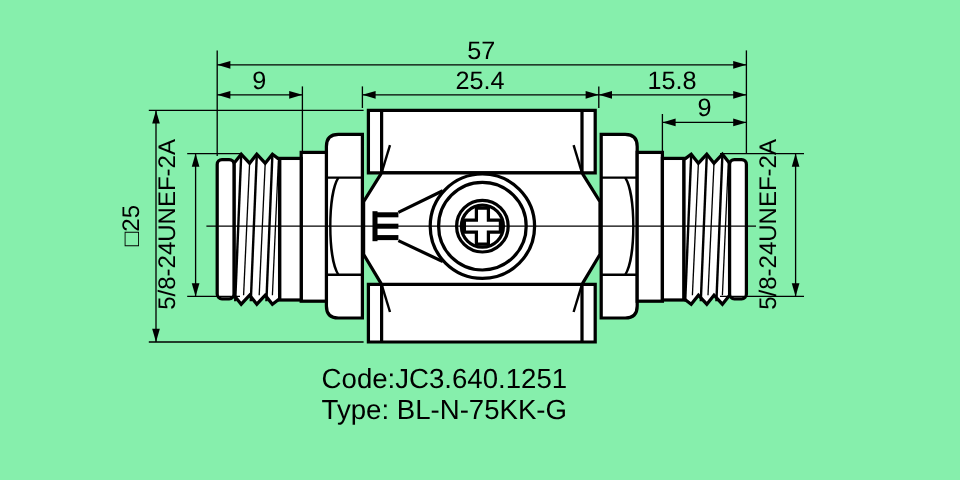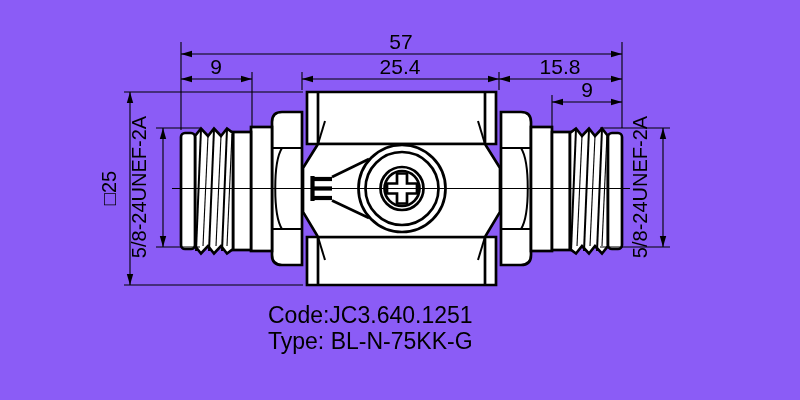--- a/index.html
+++ b/index.html
@@ -1,16 +1,16 @@
 <!DOCTYPE html>
 <html><head>
 <meta charset="utf-8">
 <style>
   html,body{margin:0;padding:0;background:#ffffff;}
-  .stage{position:relative;width:800px;height:400px;background:#8b5cf6;overflow:hidden;
+  .stage{position:relative;width:800px;height:400px;background:#86efac;overflow:hidden;
          font-family:"Liberation Sans", sans-serif;}
   svg{display:block;}
   svg text{font-family:"Liberation Sans","DejaVu Sans",sans-serif;fill:#000;}
   .dimtxt{font-size:21px;}
   .rottxt{font-size:20px;}
   .notetxt{font-size:23px;}
   .thick{fill:none;stroke:#000;stroke-width:2.7;stroke-linejoin:miter;}
   .thickf{fill:#fff;stroke:#000;stroke-width:2.7;stroke-linejoin:miter;}
   .med{fill:none;stroke:#000;stroke-width:2;}
   .thin{fill:none;stroke:#000;stroke-width:1.1;}

